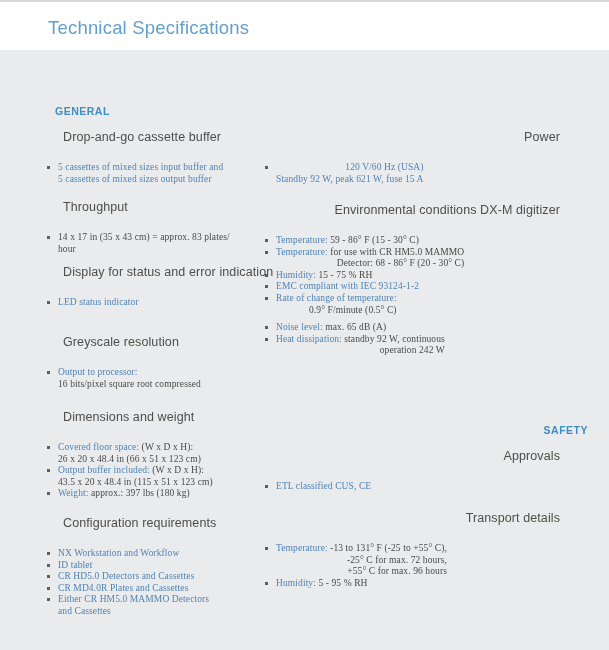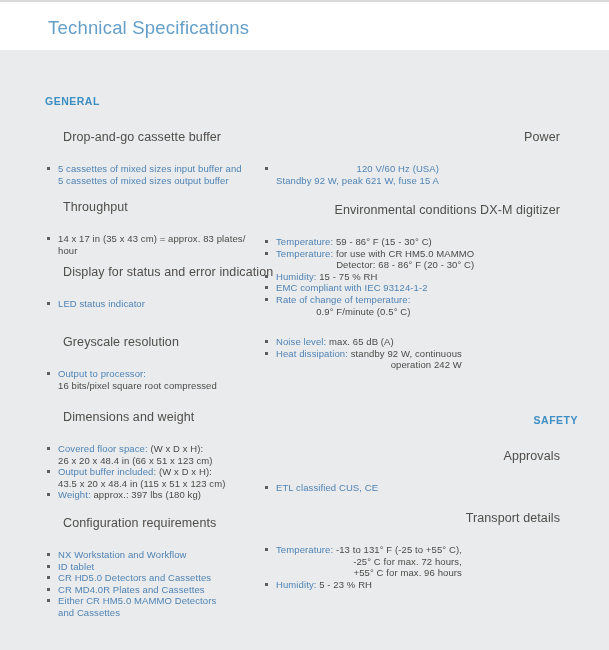--- a/index.html
+++ b/index.html
@@ -14,32 +14,32 @@
   .body-bg  { position:absolute; top:50px; left:0; right:0; bottom:0; background:#e9ebed; }
   .edge-light { position:absolute; top:0; bottom:0; right:5px; width:3px; background:#e4ebf1; }
   .edge-dark  { position:absolute; top:0; bottom:0; right:0; width:5px; background:#3e4247; }
 
   .page-title {
     position:absolute; left:48px; top:17px; margin:0;
     font-size:18.5px; font-weight:400; color:#649fca; letter-spacing:0.2px;
   }
 
   .col-label {
-    position:absolute; margin:0;
+    position:absolute; margin:10px;
     font-size:10.5px; font-weight:700; letter-spacing:0.5px; color:#3d8ec2;
   }
   .section { position:absolute; }
   .col-left  { left:45px;  width:215px; }
   .col-right { left:263px; width:315px;text-align:right; }
 
   .heading {
     margin:18px; font-size:12.5px; font-weight:400; color:#4f4d4a;
     line-height:14px; letter-spacing:0.1px; white-space:nowrap;
   }
-  .list { margin-top:19px; }
+  .list { margin-top:5px;font-family:Liberation Serif, serif; }
   .bullet-item { display:flex; align-items:flex-start; }
   .bullet { flex:none; width:3px; height:3px; background:#5d5e60; margin:4px 8px 0 2px; }
   .item-text { min-width:0; }
   .line { font-size:9.5px; line-height:11.6px; white-space:nowrap; letter-spacing:0.1px; }
   .blue { color:#5083b4; }
   .dark { color:#4b4a47; }
 </style>
 </head>
 <body>
 
@@ -255,21 +255,21 @@
           <span class="bullet"></span>
           <div class="item-text">
             <div class="line"><span class="blue">Temperature:</span><span class="dark"> -13 to 131° F (-25 to +55° C),</span></div>
             <div class="line"><span class="dark">-25° C for max. 72 hours,</span></div>
             <div class="line"><span class="dark">+55° C for max. 96 hours</span></div>
           </div>
         </div>
         <div class="bullet-item">
           <span class="bullet"></span>
           <div class="item-text">
-            <div class="line"><span class="blue">Humidity:</span><span class="dark"> 5 - 23 % RH</span></div>
+            <div class="line"><span class="blue">Humidity:</span><span class="dark"> 5 - 95 % RH</span></div>
           </div>
         </div>
       </div>
   </div>
 
   <div class="edge-light"></div>
   <div class="edge-dark"></div>
 </div>
 
 </body></html>

